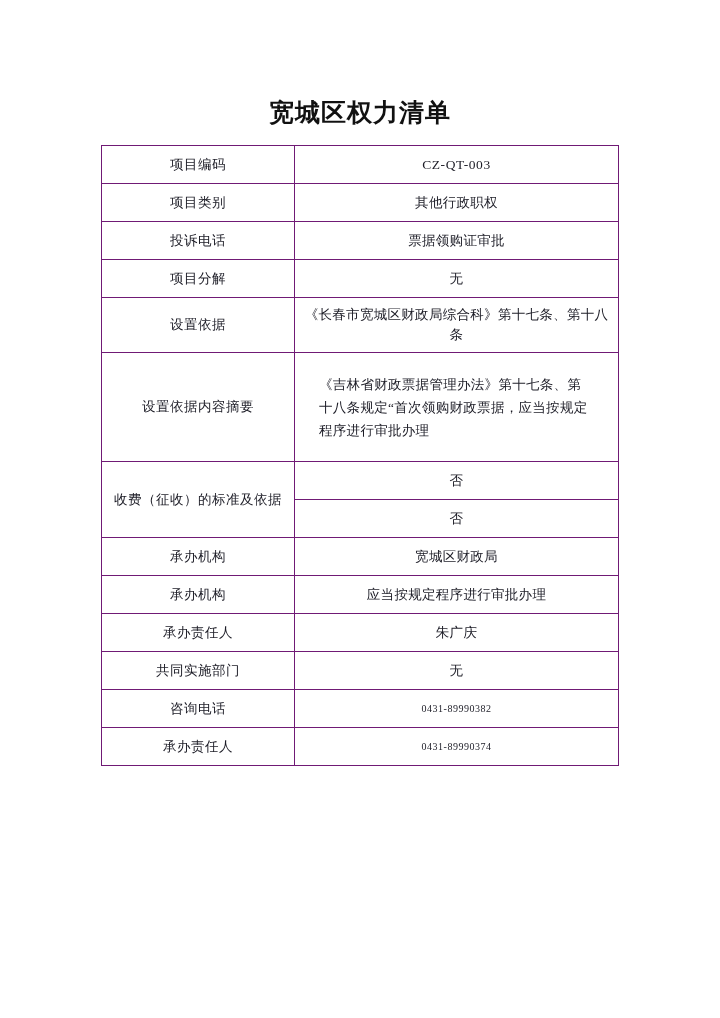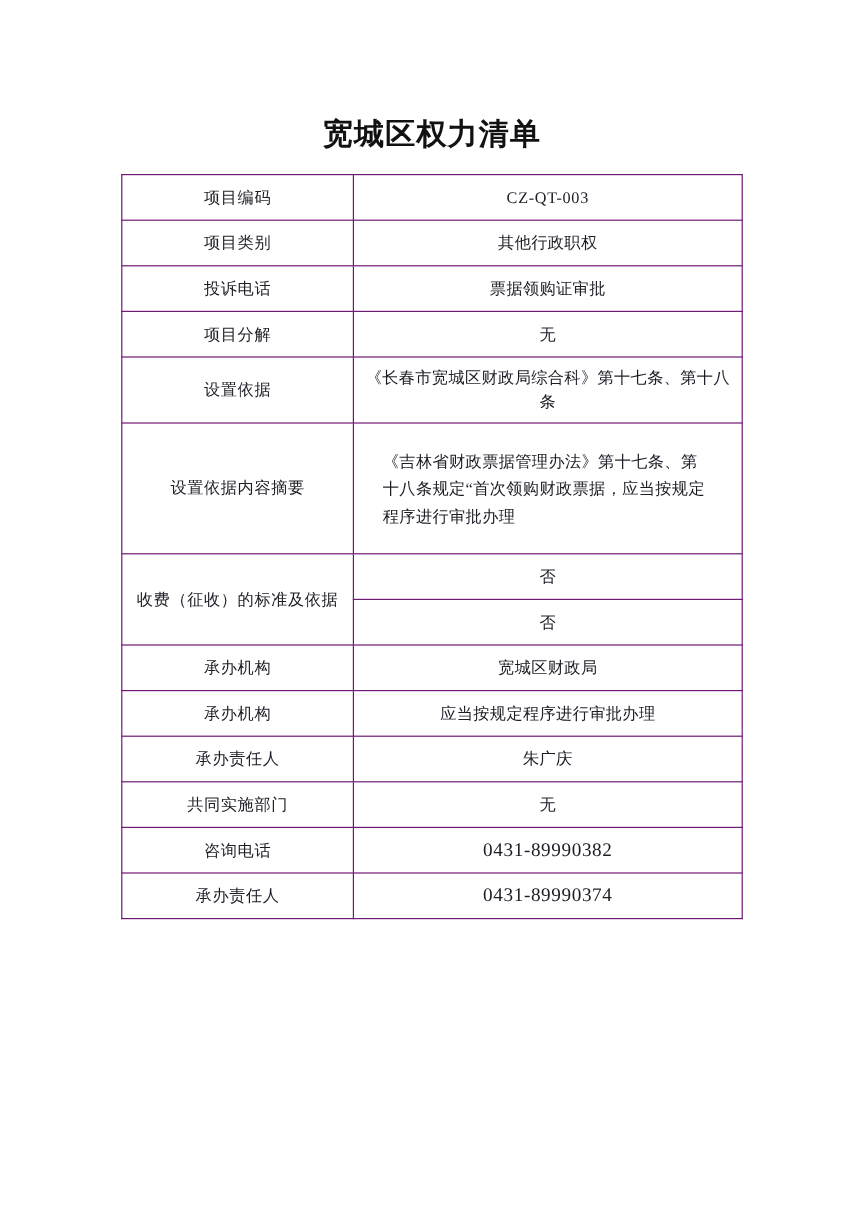--- a/index.html
+++ b/index.html
@@ -59,21 +59,21 @@
   .power-table tr.r-summary td { height: 108px; }
   .power-table tr.r-fee td { height: 37px; }
 
   .label-cell {
     letter-spacing: 0.5px;
   }
   .value-cell {
     letter-spacing: 0.3px;
   }
   .value-cell.mono-num {
-    font-size: 16px;
+    font-size: 10px;
     letter-spacing: 0.5px;
   }
   .summary-text {
     display: block;
     padding: 0 16px;
     text-align: left;
     line-height: 23px;
     font-size: 13.5px;
   }
   .code-text {

